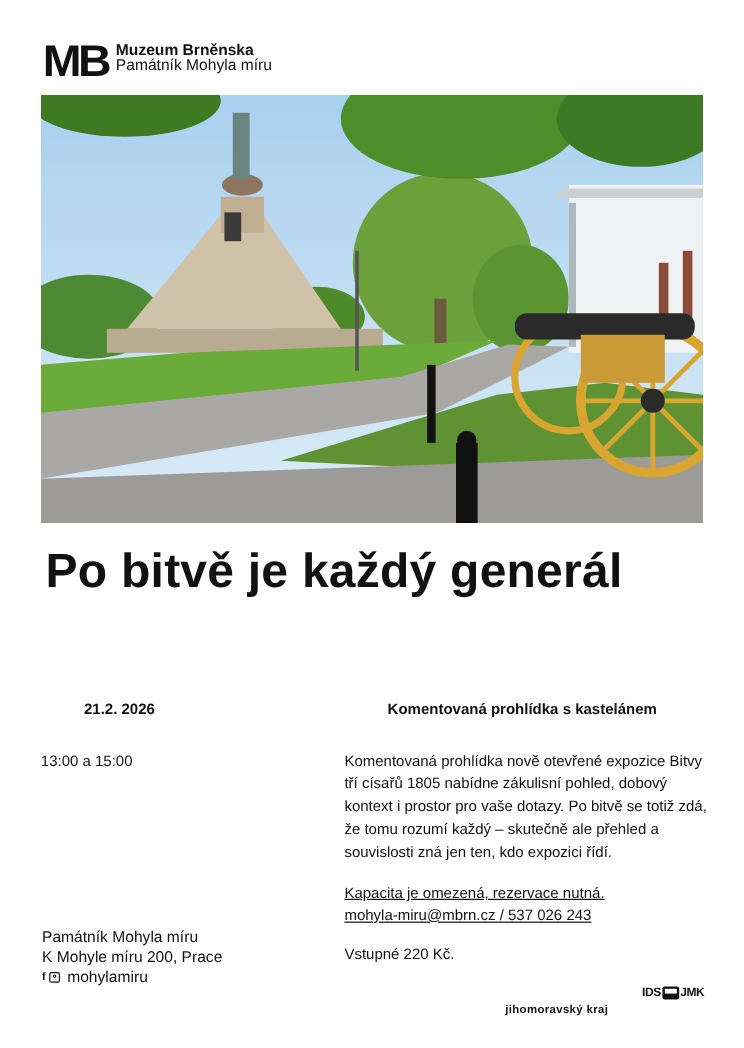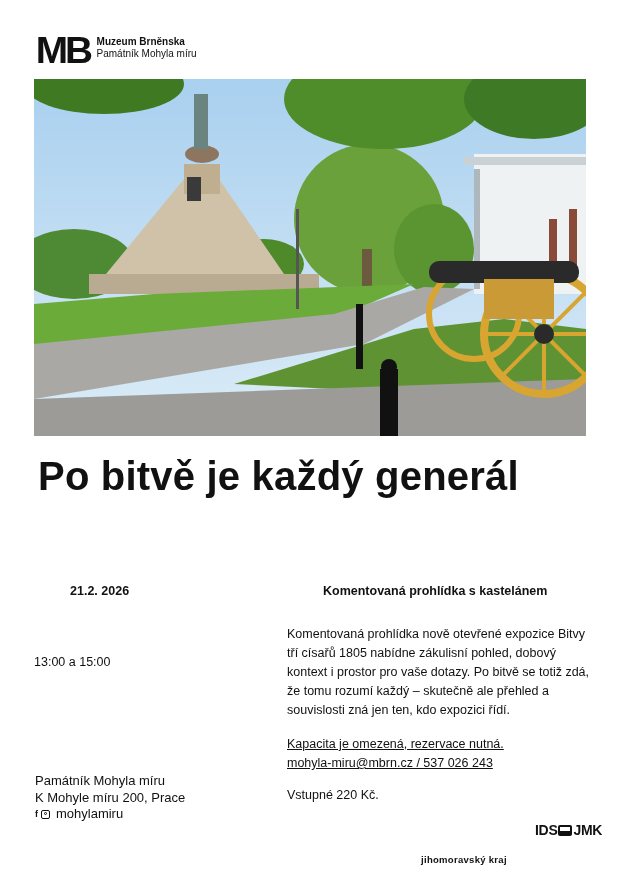--- a/index.html
+++ b/index.html
@@ -1,39 +1,39 @@
 <!DOCTYPE html>
 <html><head>
 <meta charset="utf-8">
 <style>
   html, body { margin:0; padding:0; background:#ffffff; }
   body { width:620px; height:873px; position:relative; overflow:hidden; font-family:"Liberation Sans", sans-serif; color:#111; }
   .logo { position:absolute; left:37px; top:36px; display:flex; align-items:flex-start; }
   .logo-mark { font-family:"Liberation Sans", sans-serif; font-weight:bold; font-size:37px; letter-spacing:-3px; line-height:30px; color:#111; transform:scaleX(1.05); }
-  .logo-text { margin-left:8px; font-size:10px; line-height:12px; }
+  .logo-text { margin-left:8px; font-size:13px; line-height:12px; }
   .logo-text .l1 { font-weight:bold; }
   .photo { position:absolute; left:34px; top:79px; width:552px; height:357px; overflow:hidden; }
   .title { position:absolute; left:34px; top:450px; font-size:40px; font-weight:bold; letter-spacing:0.2px; margin:4px; }
   .col-left { position:absolute; left:34px; }
   .col-right { position:absolute; left:287px; width:310px; }
   .bold { font-weight:bold;margin-left:36px; }
   .txt { font-size:12.5px; line-height:19px; }
   .date { top:582px; }
-  .time { top:625px;margin-top:28px; }
+  .time { top:625px; }
   .subhead { top:582px; }
   .desc { top:625px; }
   .cap { top:735px;text-decoration:underline; }
   .price { top:786px; }
   .address { position:absolute; left:35px; top:773px; font-size:13px; line-height:16.5px; }
   .social { display:flex; align-items:center; gap:3px; }
   .fb { font-weight:bold; font-size:9px; }
   .ig { width:7px; height:7px; border:1.2px solid #111; border-radius:2px; position:relative; display:inline-block; margin-right:3px;}
   .ig::after { content:""; position:absolute; left:1.5px; top:1.5px; width:3px; height:3px; border:1px solid #111; border-radius:50%; box-sizing:border-box;}
-  .partner1 { position:absolute; left:421px; top:854px; font-size:9.5px; font-weight:bold; letter-spacing:0.3px; }
-  .partner2 { position:absolute; left:535px; top:822px; display:flex; align-items:center; font-size:14px; font-weight:bold; letter-spacing:-0.3px; }
+  .partner1 { position:absolute; left:421px; top:836px; font-size:9.5px; font-weight:bold; letter-spacing:0.3px; }
+  .partner2 { position:absolute; left:535px; top:822px; display:flex; align-items:center; font-size:10px; font-weight:bold; letter-spacing:-0.3px; }
   .bus { width:14px; height:11px; background:#111; border-radius:2px; margin:0 1px; position:relative; }
   .bus::after { content:""; position:absolute; left:2px; top:2px; width:10px; height:4px; background:#fff; }
 </style>
 </head>
 <body>
 
 <div class="logo">
   <div class="logo-mark">MB</div>
   <div class="logo-text">
     <div class="l1">Muzeum Brněnska</div>

